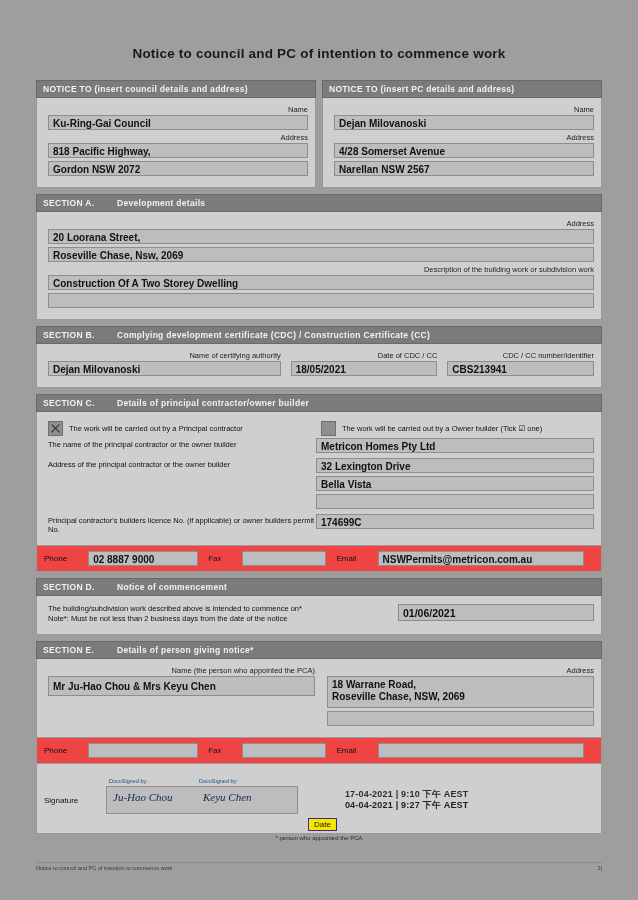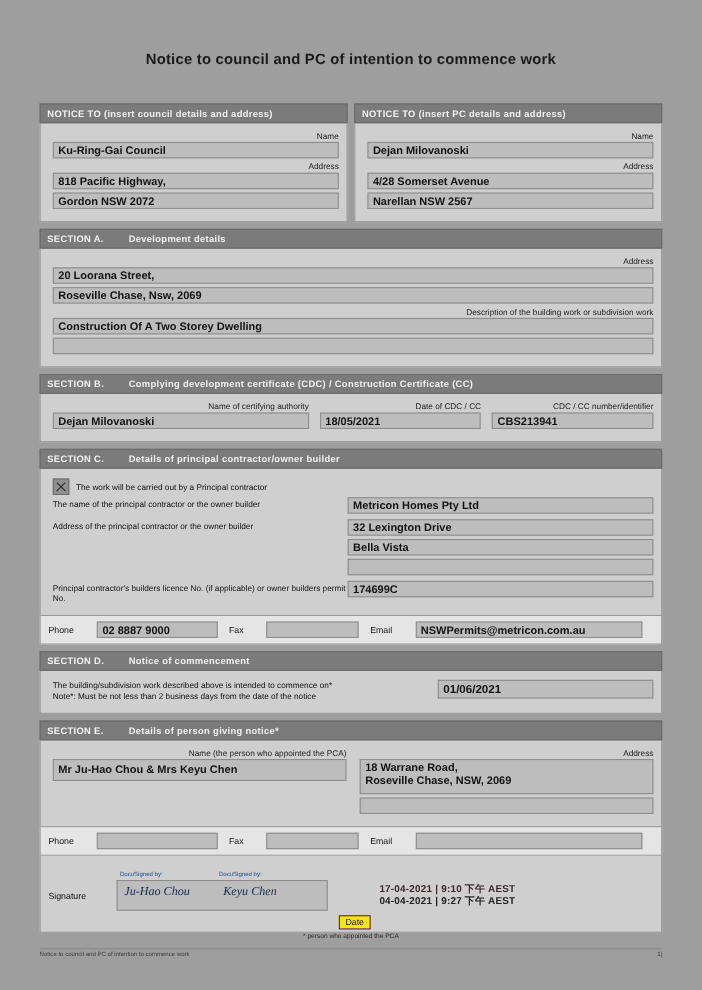--- a/index.html
+++ b/index.html
@@ -18,21 +18,21 @@
     position:absolute;
     left:0;top:46px;width:638px;
     text-align:center;
     font-size:13.5px;
     font-weight:bold;
     letter-spacing:.2px;
     color:#1a1a1a;
   }
   .form{
     position:absolute;
-    left:36px;top:94px;
+    left:36px;top:80px;
     width:566px;
   }
   
   .band{
     background:#7b7b7b;
     color:#f2f2f2;
     font-size:8.5px;
     padding:3px 6px;
     font-weight:bold;
     letter-spacing:.3px;
@@ -98,21 +98,21 @@
   }
   .box.x:before{transform:rotate(45deg);}
   .box.x:after{transform:rotate(-45deg);}
   .c-line{display:flex;align-items:flex-start;margin-bottom:2px;}
   .c-line .t{width:268px;font-size:7.5px;padding:2px 0 0 4px;line-height:1.25;}
   .c-line .v{flex:1;}
   .c-line .v .fld{margin-left:0;}
   
   .phonerow{
     display:flex;align-items:center;
-    background:#e5e5e5;
+    background:#ef4444;
     border:1px solid #9a9a9a;
     border-top:none;
     padding:5px 7px;
     box-sizing:border-box;
     font-size:8px;
   }
   .phonerow .cap{margin-right:5px;}
   .phonerow .fld{margin:0 10px 0 16px;}
   
   .d-row{display:flex;align-items:center;}
@@ -246,20 +246,24 @@
       <div class="band blurry">
         <span class="sect">SECTION C.</span><span>Details of principal contractor/owner builder</span>
       </div>
       <div class="panel">
 
         <div class="tickrow">
           <div class="half">
             <span class="box x"></span>
             <span>The work will be carried out by a Principal contractor</span>
           </div>
+          <div class="half">
+            <span class="box"></span>
+            <span>The work will be carried out by a Owner builder  (Tick ☑ one)</span>
+          </div>
         </div>
 
         <div class="c-line">
           <div class="t">The name of the principal contractor or the owner builder</div>
           <div class="v">
               <div class="fld">Metricon Homes Pty Ltd</div>
             </div>
         </div>
 
         <div class="c-line">

